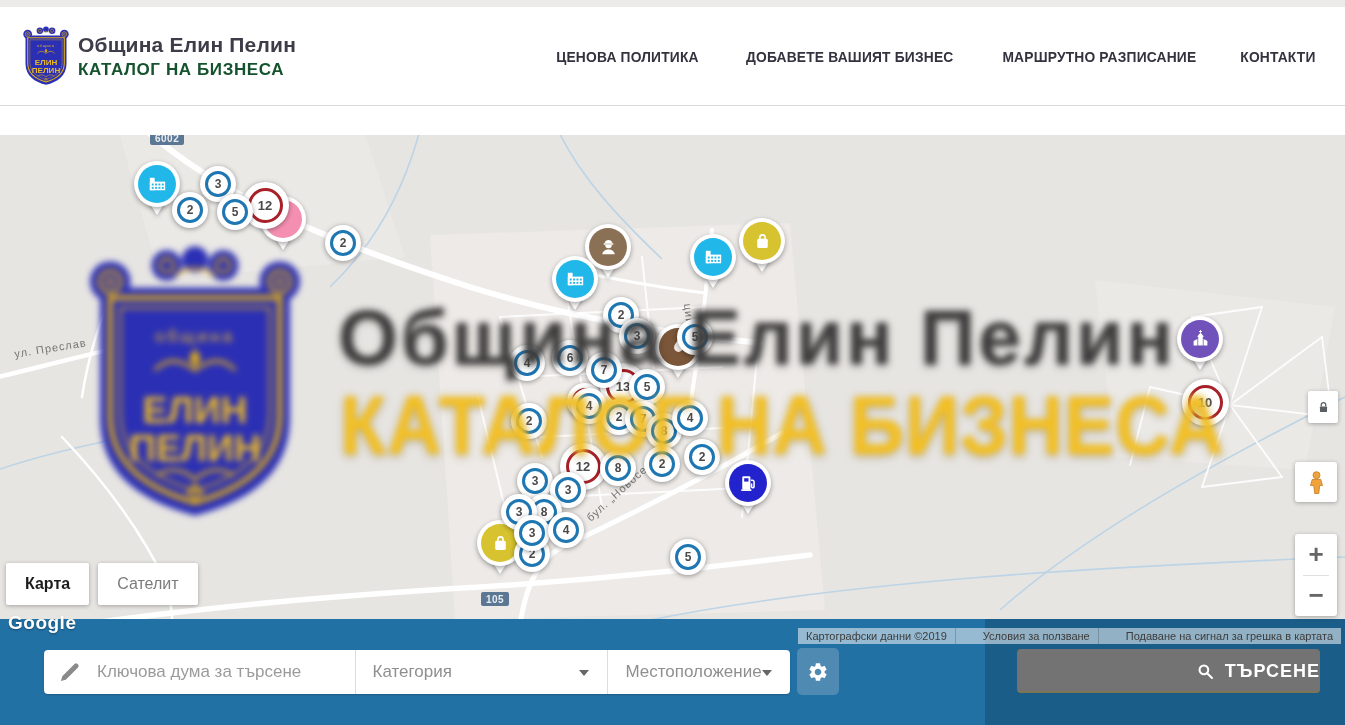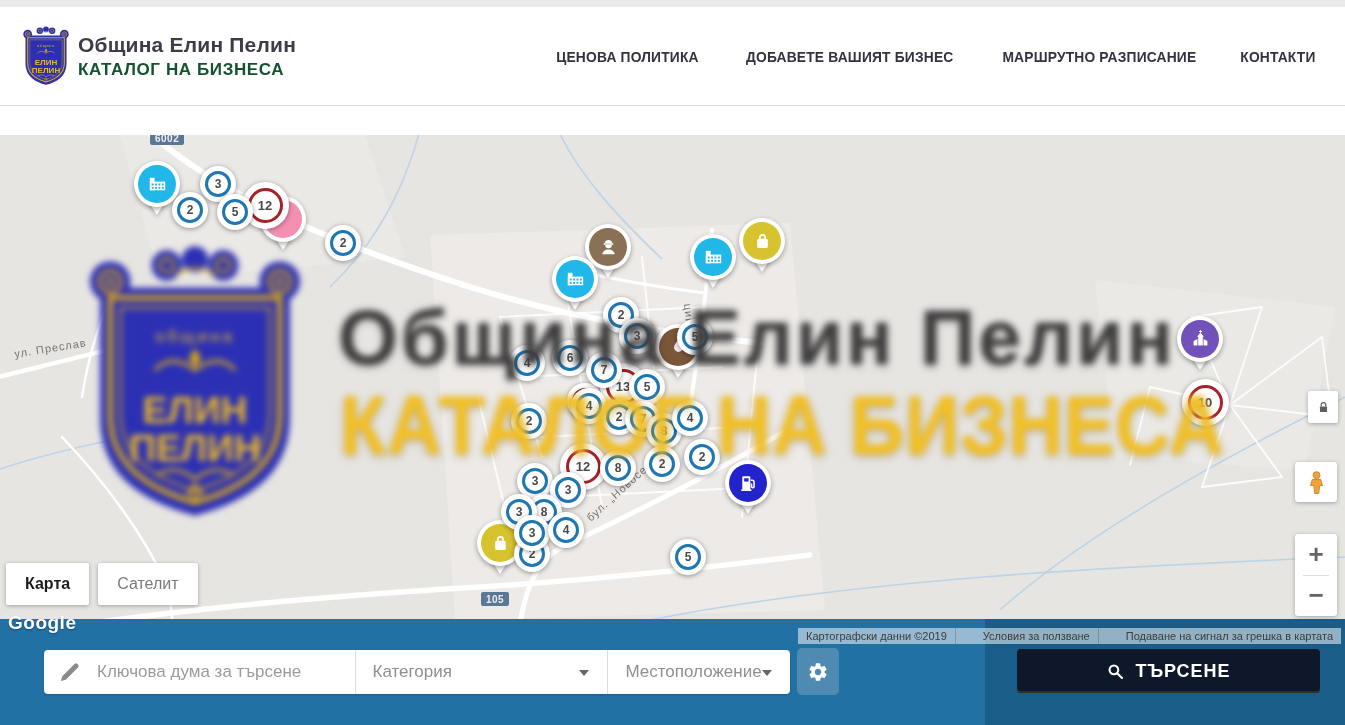--- a/index.html
+++ b/index.html
@@ -97,22 +97,22 @@
   .sf-location { width:184px; border-left:1px solid #DCDCDC; cursor:pointer; }
   .sf-keyword .pencil { margin-left:13px; display:flex; }
   .sf-keyword input { border:none; outline:none; flex:1; margin-left:14px; margin-right:8px; font-size:17px;
                       color:#0f172a; font-family:"Liberation Sans",sans-serif; }
   .sf-keyword input::placeholder { color:#9B9B9B; }
   .sf-label { margin-left:17px; font-size:17px; color:#8F8F8F; }
   .caret { position:absolute; right:18px; top:50%; margin-top:-2px; width:0; height:0;
            border-left:5px solid transparent; border-right:5px solid transparent; border-top:6px solid #666; }
   .gear-btn { position:absolute; left:797px; top:29px; width:42px; height:47px; background:#4E8AB2;
               border-radius:5px; display:flex; align-items:center; justify-content:center; cursor:pointer; }
-  .search-btn { position:absolute; left:1017px; top:30px; width:303px; height:44px; background:#0f172a;
-                border:none; border-radius:4px; display:flex; align-items:center; justify-content:center; gap:10px;
+  .search-btn { position:absolute; left:1017px; top:30px; width:303px; height:44px; background:#737373;
+                border:none; border-radius:4px; display:flex; align-items:center; justify-content:flex-end; gap:10px;
                 cursor:pointer; box-shadow:inset 0 -2px 0 rgba(160,120,0,.25); }
   .search-btn span { color:#fff; font-size:18px; font-weight:700; letter-spacing:1px;
                      font-family:"Liberation Sans",sans-serif; }
 </style>
 </head>
 <body>
 
 <div class="page">
 
   <div class="topstrip"></div>

